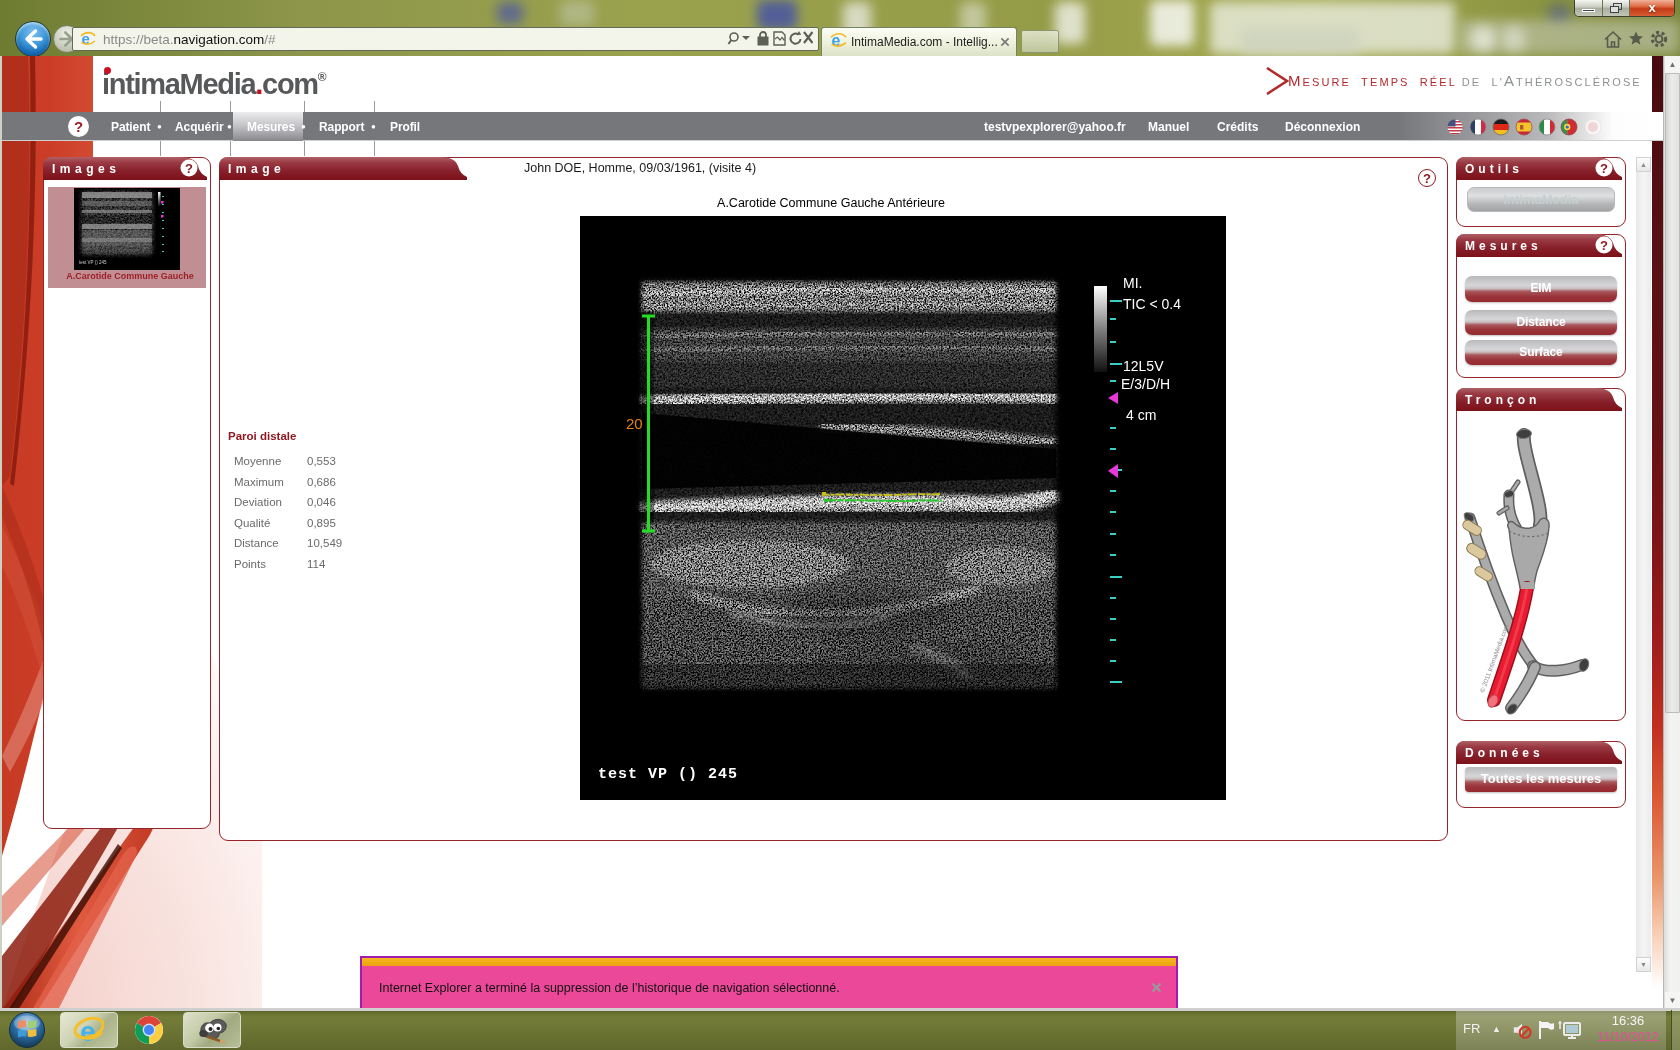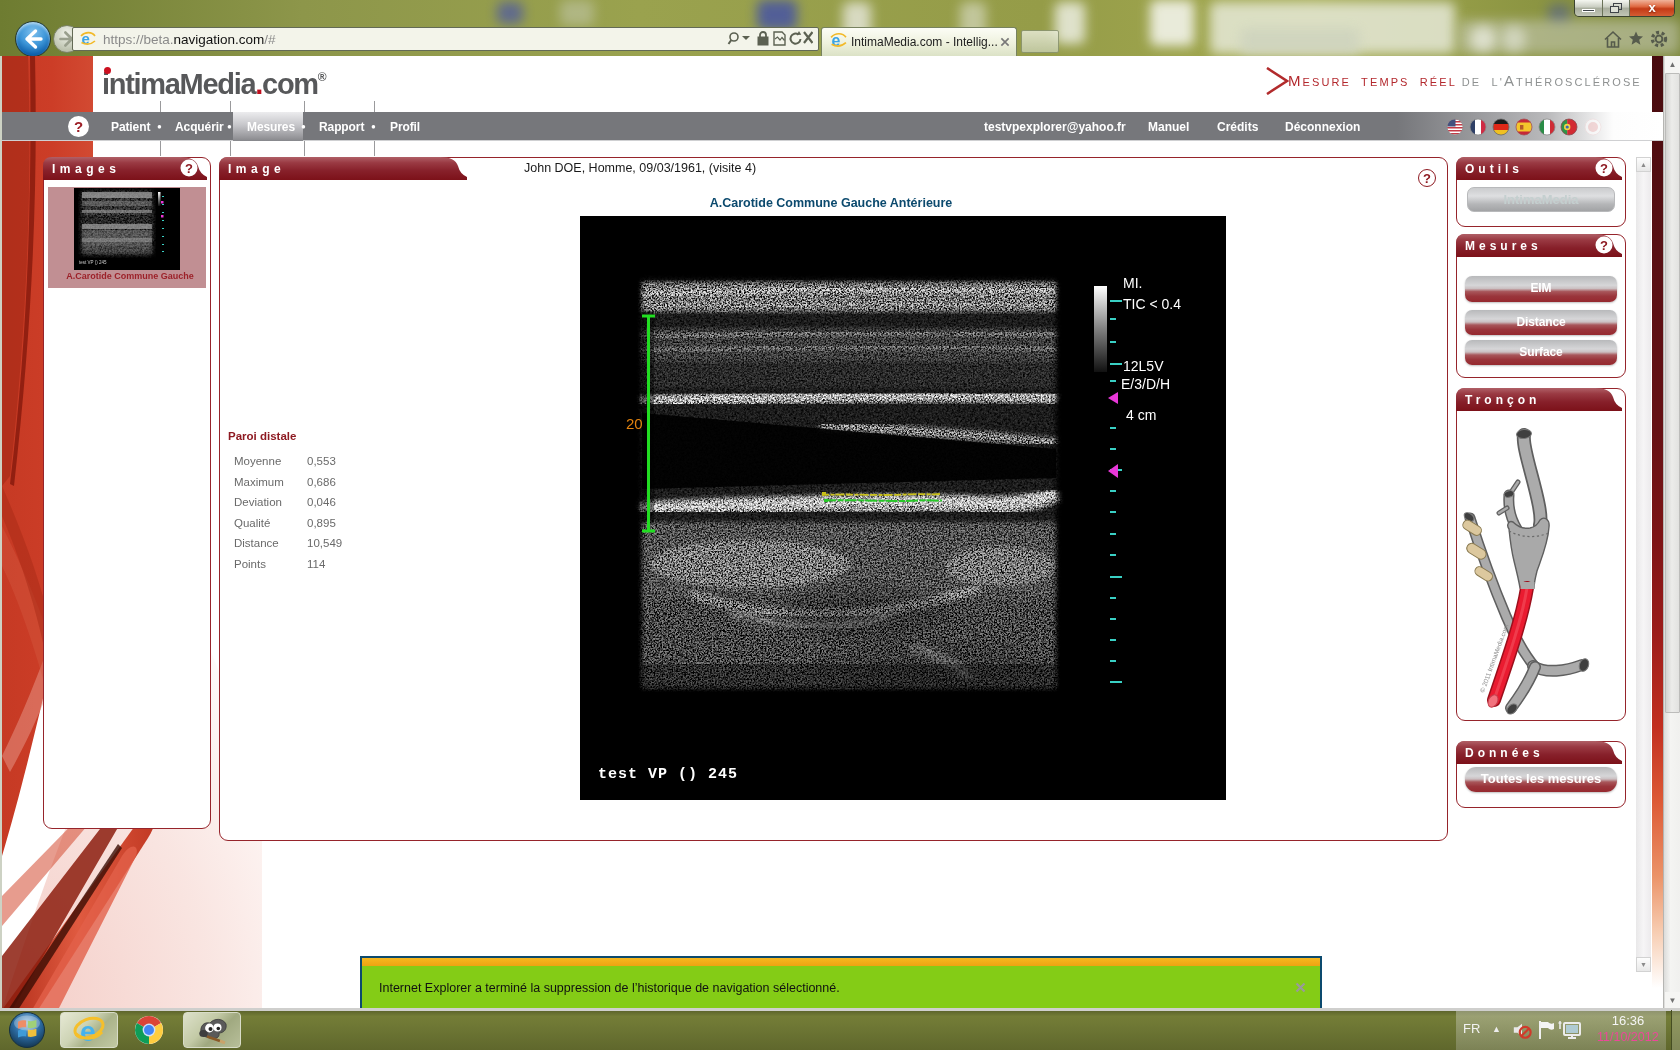--- a/index.html
+++ b/index.html
@@ -302,21 +302,21 @@
  <text x="5" y="76" font-family="Liberation Sans" font-size="4.5" fill="#ccc">test VP () 245</text>
 </svg>
 <div class="abs" style="left:46px;top:215px;width:164px;text-align:center;font-size:9px;font-weight:bold;color:#9c2129">A.Carotide Commune Gauche</div>
 
 <div class="abs" style="left:217px;top:101px;width:1229px;height:684px;background:#fff;border:1px solid #96242b;border-radius:9px"></div>
 <svg class="abs" style="left:217px;top:101px" width="252" height="23" viewBox="0 0 252 23">
  <path d="M0 23 V9 Q0 0 9 0 L221 0 Q236 0 239 9 Q241 17 248 20 L248 23 Z" fill="url(#hdr)"></path>
  <text x="9" y="16" font-family="Liberation Sans" font-size="12" font-weight="bold" fill="#fff" letter-spacing="4.5">Image</text>
 </svg>
 <div class="abs" style="left:522px;top:105px;font-size:12.5px;color:#1a1a1a">John DOE, Homme, 09/03/1961, (visite 4)</div>
-<div class="abs" style="left:529px;top:140px;width:600px;text-align:center;font-size:12.5px;font-weight:bold;color:#0c4a6e">A.Carotide Commune Gauche Antérieure</div>
+<div class="abs" style="left:529px;top:140px;width:600px;text-align:center;font-size:12.5px;font-weight:normal;color:#000000">A.Carotide Commune Gauche Antérieure</div>
 <div class="abs" style="left:1416px;top:113px;width:18px;height:18px;border-radius:50%;border:1.5px solid #8e1a22;color:#8e1a22;font-weight:bold;font-size:13px;text-align:center;line-height:18px;background:#fff">?</div>
 
 <div class="abs" style="left:226px;top:374px;font-size:11.5px;font-weight:bold;color:#8e1a22">Paroi distale</div>
 <div class="abs" style="left:232px;top:395px;font-size:11.5px;color:#6a6a6a;line-height:20.5px">Moyenne<br>Maximum<br>Deviation<br>Qualité<br>Distance<br>Points</div>
 <div class="abs" style="left:305px;top:395px;font-size:11.5px;color:#6a6a6a;line-height:20.5px">0,553<br>0,686<br>0,046<br>0,895<br>10,549<br>114</div>
 
 <div class="abs" style="left:578px;top:160px;width:646px;height:584px;background:#000"></div>
 <svg class="abs" style="left:578px;top:160px" width="646" height="584" viewBox="0 0 646 584">
  <g id="scanruler">
   <g id="scanpart">
@@ -433,28 +433,28 @@
   <rect x="10" y="135" width="21" height="10" rx="5" transform="rotate(32 20 140)"></rect>
   <rect x="18" y="158" width="19" height="9" rx="4.5" transform="rotate(32 27 163)"></rect>
  </g>
  <text x="28" y="282" font-family="Liberation Sans" font-size="6.5" fill="#8a8a8a" transform="rotate(-70 28 282)">© 2011 IntimaMedia.com</text>
 </svg>
 <div class="abs" style="left:1454px;top:685px;width:170px;height:67px;background:#fff;border:1px solid #96242b;border-radius:9px"></div>
 <svg class="abs" style="left:1454px;top:685px" width="170" height="23" viewBox="0 0 170 23">
  <path d="M0 23 V9 Q0 0 9 0 L139 0 Q154 0 157 9 Q159 17 166 20 L166 23 Z" fill="url(#hdr)"></path>
  <text x="9" y="16" font-family="Liberation Sans" font-size="12" font-weight="bold" fill="#fff" letter-spacing="4">Données</text>
 </svg>
-<div class="abs" style="left:1463px;top:711px;width:152px;height:25px;border-radius:11px;background:linear-gradient(180deg,#b8b9bb 0%,#d6d6d8 36%,#cbc0c2 48%,#a8565a 60%,#9a353b 78%,#96292f 100%);text-align:center;font-size:13px;font-weight:bold;color:#fff;line-height:24px;box-shadow:0 1px 2px rgba(0,0,0,.25)">Toutes les mesures</div>
+<div class="abs" style="left:1463px;top:711px;width:152px;height:25px;border-radius:4px;background:linear-gradient(180deg,#b8b9bb 0%,#d6d6d8 36%,#cbc0c2 48%,#a8565a 60%,#9a353b 78%,#96292f 100%);text-align:center;font-size:13px;font-weight:bold;color:#fff;line-height:24px;box-shadow:0 1px 2px rgba(0,0,0,.25)">Toutes les mesures</div>
 
 <div class="abs" style="left:1634px;top:101px;width:15px;height:815px;background:linear-gradient(90deg,#e9e8e9,#f6f5f6 50%,#eceaec)">
  <div style="position:absolute;left:0;top:0;width:15px;height:15px;background:linear-gradient(180deg,#fdfdfd,#e8e8e8);border:1px solid #d2d2d2;color:#8a8a8a;font-size:7px;text-align:center;line-height:14px">▲</div>
  <div style="position:absolute;left:0;bottom:0;width:15px;height:15px;background:linear-gradient(180deg,#fdfdfd,#e8e8e8);border:1px solid #d2d2d2;color:#8a8a8a;font-size:7px;text-align:center;line-height:14px">▼</div>
 </div>
 
-<div class="abs" style="left:358px;top:900px;width:962px;height:54px;background:#84cc16;border:2px solid #0c4a6e;border-bottom-width:2px">
+<div class="abs" style="left:358px;top:900px;width:818px;height:54px;background:#ec4899;border:2px solid #a21caf;border-bottom-width:2px">
  <div style="position:absolute;left:0;top:0;width:100%;height:8px;background:linear-gradient(180deg,#f6b81e,#eda312)"></div>
  <div style="position:absolute;left:17px;top:23px;font-size:12.5px;color:#111">Internet Explorer a terminé la suppression de l’historique de navigation sélectionné.</div>
  <svg style="position:absolute;right:14px;top:24px" width="11" height="11" viewBox="0 0 11 11">
         <path d="M1.5 1.5 L9.5 9.5 M9.5 1.5 L1.5 9.5" stroke="#9a9a9a" stroke-width="2.2"></path>
       </svg>
 </div>
 </div>
 
 <div class="abs" style="left:1663px;top:56px;width:17px;height:954px;background:linear-gradient(90deg,#dcdcda,#f4f4f2 40%,#f0f0ee);border-left:1px solid #b5b5b2">
  <div style="position:absolute;left:1px;top:0;width:15px;height:17px;background:#f5f5f3;color:#707070;font-size:8px;text-align:center;line-height:17px">▲</div>

